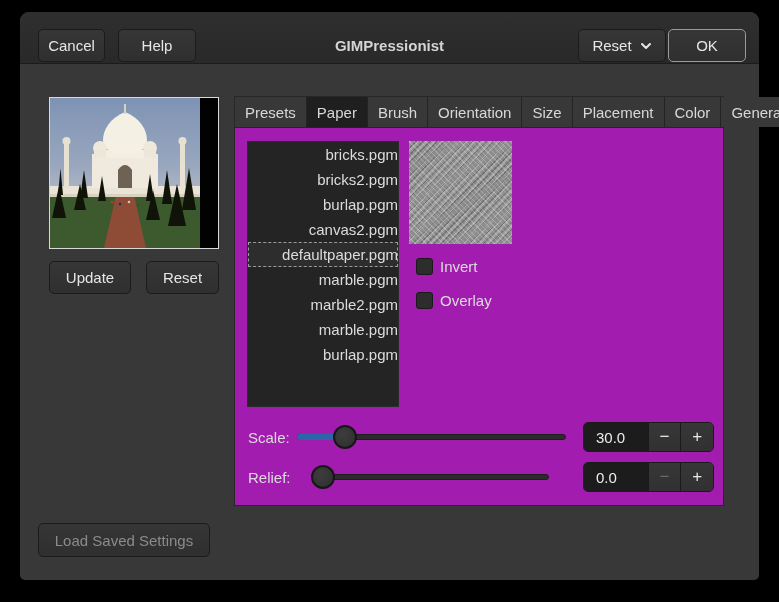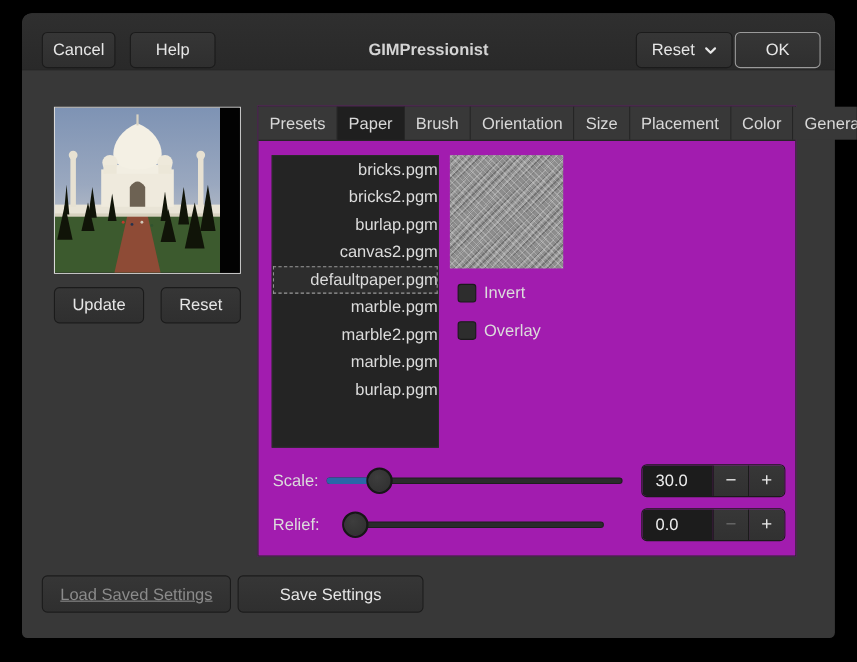--- a/index.html
+++ b/index.html
@@ -10,21 +10,21 @@
             background:#383838; border-radius:9px 9px 5px 5px; }
 
   
   .headerbar { position:absolute; left:0; top:0; width:100%; height:52px;
                background:linear-gradient(#2f2f2f,#292929); border-bottom:1px solid #1c1c1c;
                border-radius:9px 9px 0 0; }
   .btn { position:absolute; display:flex; align-items:center; justify-content:center;
          background:linear-gradient(#363636,#2f2f2f); border:1px solid #1b1b1b; border-radius:5px;
          color:#e6e6e6; font-size:15px; cursor:default; }
   .btn.suggested { border-color:#9a9a9a; }
-  .btn.disabled { color:#8b8b8b;text-decoration:underline; }
+  .btn.disabled { color:#8b8b8b; }
   .chevron { width:12px; height:12px; margin-left:8px; }
 
   
   .preview-frame { position:absolute; left:29px; top:85px; width:170px; height:152px;
                    background:#000; border:1px solid #d9d9d9; }
   .preview-img { position:absolute; left:0; top:0; width:150px; height:150px; }
   .preview-black-strip { position:absolute; right:0; top:0; width:18px; height:150px; background:#020202; }
 
   
   .notebook { position:absolute; left:214px; top:84px; width:490px; height:410px;
@@ -210,16 +210,15 @@
         </div>
         <div class="spingroup">
           <div class="spin-entry">0.0</div>
           <div class="spin-btn disabled">−</div>
           <div class="spin-btn">+</div>
         </div>
       </div>
     </div>
 
     <div class="btn footer-btn disabled" style="left:18px; top:511px; width:172px;">Load Saved Settings</div>
-    <div class="btn footer-btn" style="left:196px; top:511px; width:169px;">Save Settings</div>
 
   </div>
 </div>
 
 </body></html>

